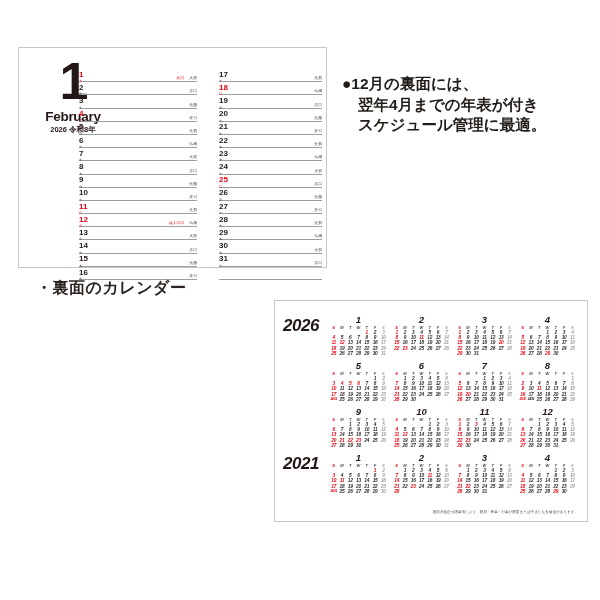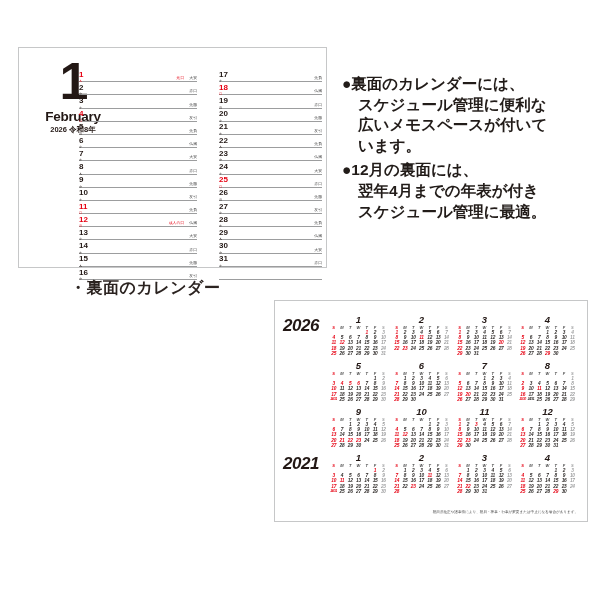--- a/index.html
+++ b/index.html
@@ -23,21 +23,21 @@
   .mrow .note{position:absolute;right:13px;bottom:1px;font-size:7px;line-height:1;transform:scale(.55);transform-origin:100% 100%;color:var(--red);white-space:nowrap;}
   .red{color:var(--red) !important;}
 
   
   .feature-block{left:342px;top:74px;width:254px;}
   .bullet{font-size:15.5px;font-weight:700;color:#221c19;line-height:1.33;white-space:pre-line;text-indent:-16px;padding-left:16px;}
   .bullet + .bullet{margin-top:4px;}
 
   
   .caption{font-family:"Liberation Serif",serif;font-weight:700;color:#2b2320;font-size:16px;letter-spacing:.5px;}
-  #cap1{left:36px;top:278px;margin-left:34px;}
+  #cap1{left:36px;top:278px;}
   #cap2{left:294px;top:530px;}
 
   
   .year-card{left:274px;top:300px;width:312px;height:220px;border:1px solid var(--border);background:#fff;}
   .bands{position:absolute;left:0;top:14px;width:100%;font-style:italic;}
   .band{display:flex;height:46px;align-items:flex-start;}
   .ylabel{width:52px;text-align:center;font-size:17px;font-weight:800;letter-spacing:-.5px;color:var(--ink);padding-top:1px;}
   .mm-wrap{width:63px;height:46px;position:relative;}
   .mm{position:absolute;left:0;top:0;width:126px;transform:scale(.5);transform-origin:0 0;}
   .mm .num{text-align:center;font-size:19px;font-weight:800;line-height:1;color:var(--ink);}
@@ -218,24 +218,20 @@
         <div class="mrow">
           <span class="d">31</span>
           <span class="w">土</span>
           <span class="rok">赤口</span>
         </div>
         <div class="mrow"></div>
       </div>
   </div>
 
   <div class="abs feature-block">
-      <div class="bullet">●裏面のカレンダーには、
-スケジュール管理に便利な
-広いメモスペースが付いて
-います。</div>
       <div class="bullet">●12月の裏面には、
 翌年4月までの年表が付き
 スケジュール管理に最適。</div>
     </div>
 
   <div class="abs caption" id="cap1">・裏面のカレンダー</div>
 
   <div class="abs year-card">
     <div class="bands">
         <div class="band">

